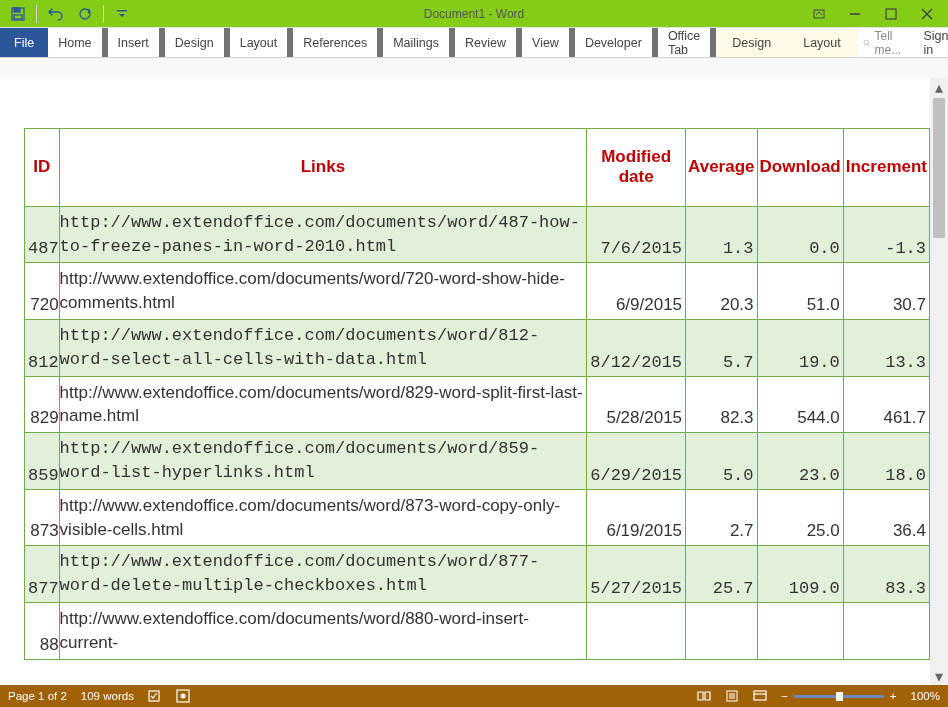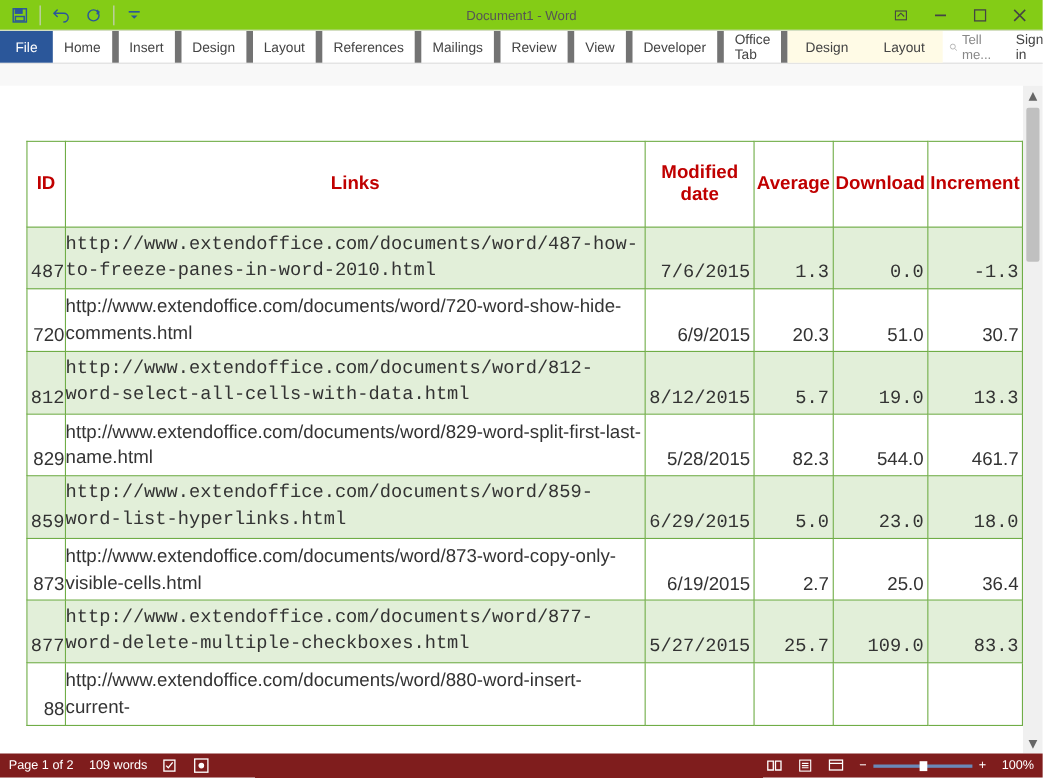--- a/index.html
+++ b/index.html
@@ -50,21 +50,21 @@
 .col-id { width: 30px; text-align: right; }
 .col-link { width: 578px; text-align: left; }
 .col-date { width: 86px; text-align: right; }
 .col-avg { width: 52px; text-align: right; }
 .col-dl { width: 58px; text-align: right; margin-top: 16px; }
 .col-inc { width: 67px; text-align: right; }
 .word-table td.col-id { padding-right: 0; }
 .word-table td.col-link { padding-left: 0; line-height: 1.4; }
 
 
-.statusbar { position: absolute; bottom: 0; left: 0; right: 0; height: 22px; background: #7f1d1d; color: #fff; display: flex; align-items: center; font-size: 11.5px; padding: 0 8px; gap: 14px; }
+.statusbar { position: absolute; bottom: 0; left: 0; right: 0; height: 22px; background: #a16207; color: #fff; display: flex; align-items: center; font-size: 11.5px; padding: 0 8px; gap: 14px; }
 .statusbar .spacer { flex: 1; }
 .sb-item { display: flex; align-items: center; gap: 4px; cursor: pointer; }
 .zoom-slider { display: flex; align-items: center; gap: 6px; }
 .slider-track { width: 90px; height: 3px; background: #6a89b8; position: relative; cursor: pointer; }
 .slider-thumb { position: absolute; left: 42px; top: -3px; width: 7px; height: 9px; background: #fff; }
 .sb-icon svg { width: 14px; height: 14px; }
 </style>
 </head>
 <body>
 

